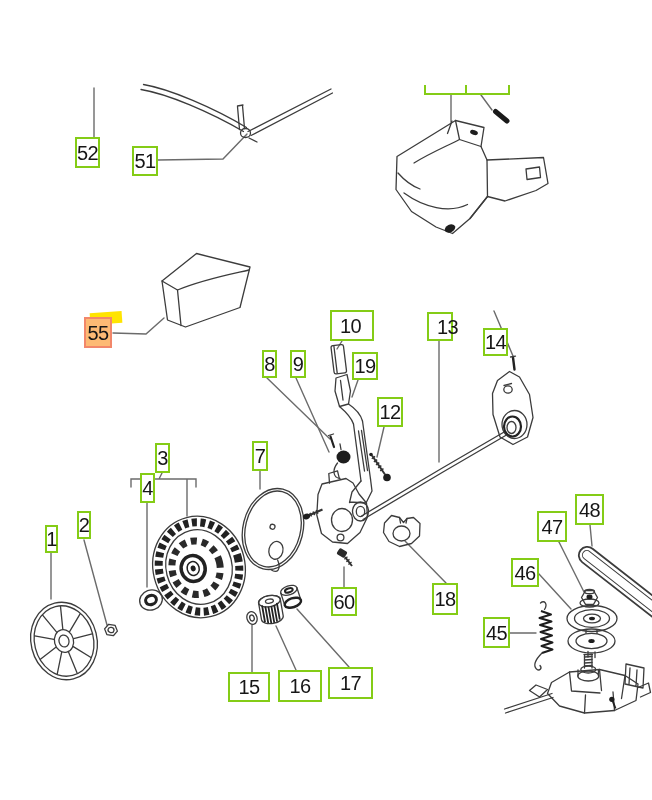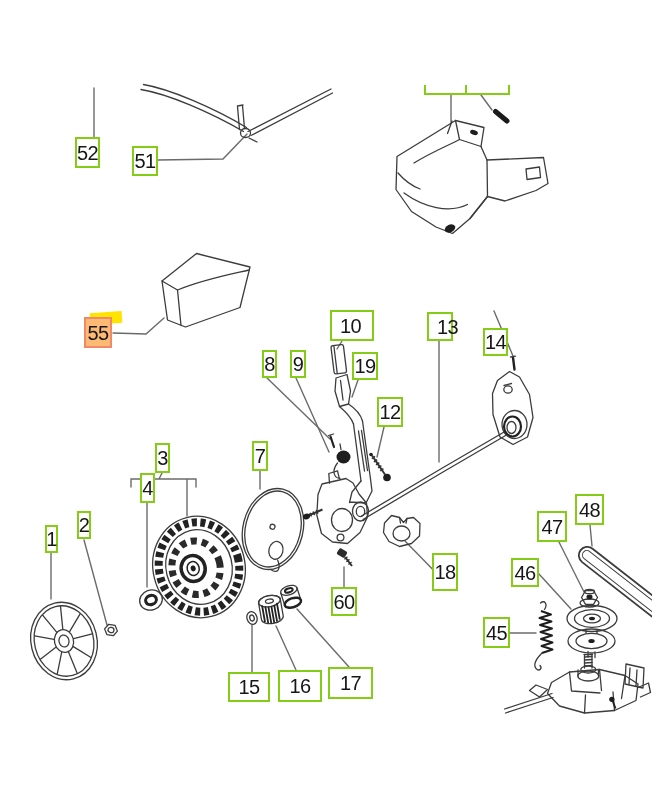--- a/index.html
+++ b/index.html
@@ -267,21 +267,21 @@
   <div class="lbl" style="left:483px;top:283px;width:25px;height:28px;margin-top:45px;">14</div>
   <div class="lbl" style="left:155px;top:443px;width:15px;height:30px;">3</div>
   <div class="lbl" style="left:140px;top:473px;width:15px;height:30px;">4</div>
   <div class="lbl" style="left:252px;top:441px;width:16px;height:30px;">7</div>
   <div class="lbl" style="left:45px;top:525px;width:13px;height:28px;">1</div>
   <div class="lbl" style="left:77px;top:511px;width:14px;height:28px;">2</div>
   <div class="lbl" style="left:228px;top:672px;width:42px;height:30px;">15</div>
   <div class="lbl" style="left:278px;top:670px;width:44px;height:32px;">16</div>
   <div class="lbl" style="left:328px;top:667px;width:45px;height:32px;">17</div>
   <div class="lbl" style="left:331px;top:587px;width:26px;height:29px;">60</div>
-  <div class="lbl" style="left:432px;top:553px;width:26px;height:38px;">18</div>
+  <div class="lbl" style="left:432px;top:583px;width:26px;height:32px;">18</div>
   <div class="lbl" style="left:483px;top:617px;width:27px;height:31px;">45</div>
   <div class="lbl" style="left:511px;top:558px;width:28px;height:29px;">46</div>
   <div class="lbl" style="left:537px;top:511px;width:30px;height:31px;">47</div>
   <div class="lbl" style="left:575px;top:494px;width:29px;height:31px;">48</div>
   <div class="lbl cut" style="left:424px;top:85px;width:43px;height:10px;"></div>
   <div class="lbl cut" style="left:465px;top:85px;width:45px;height:10px;"></div>
 
 </div>
 
 </body></html>

